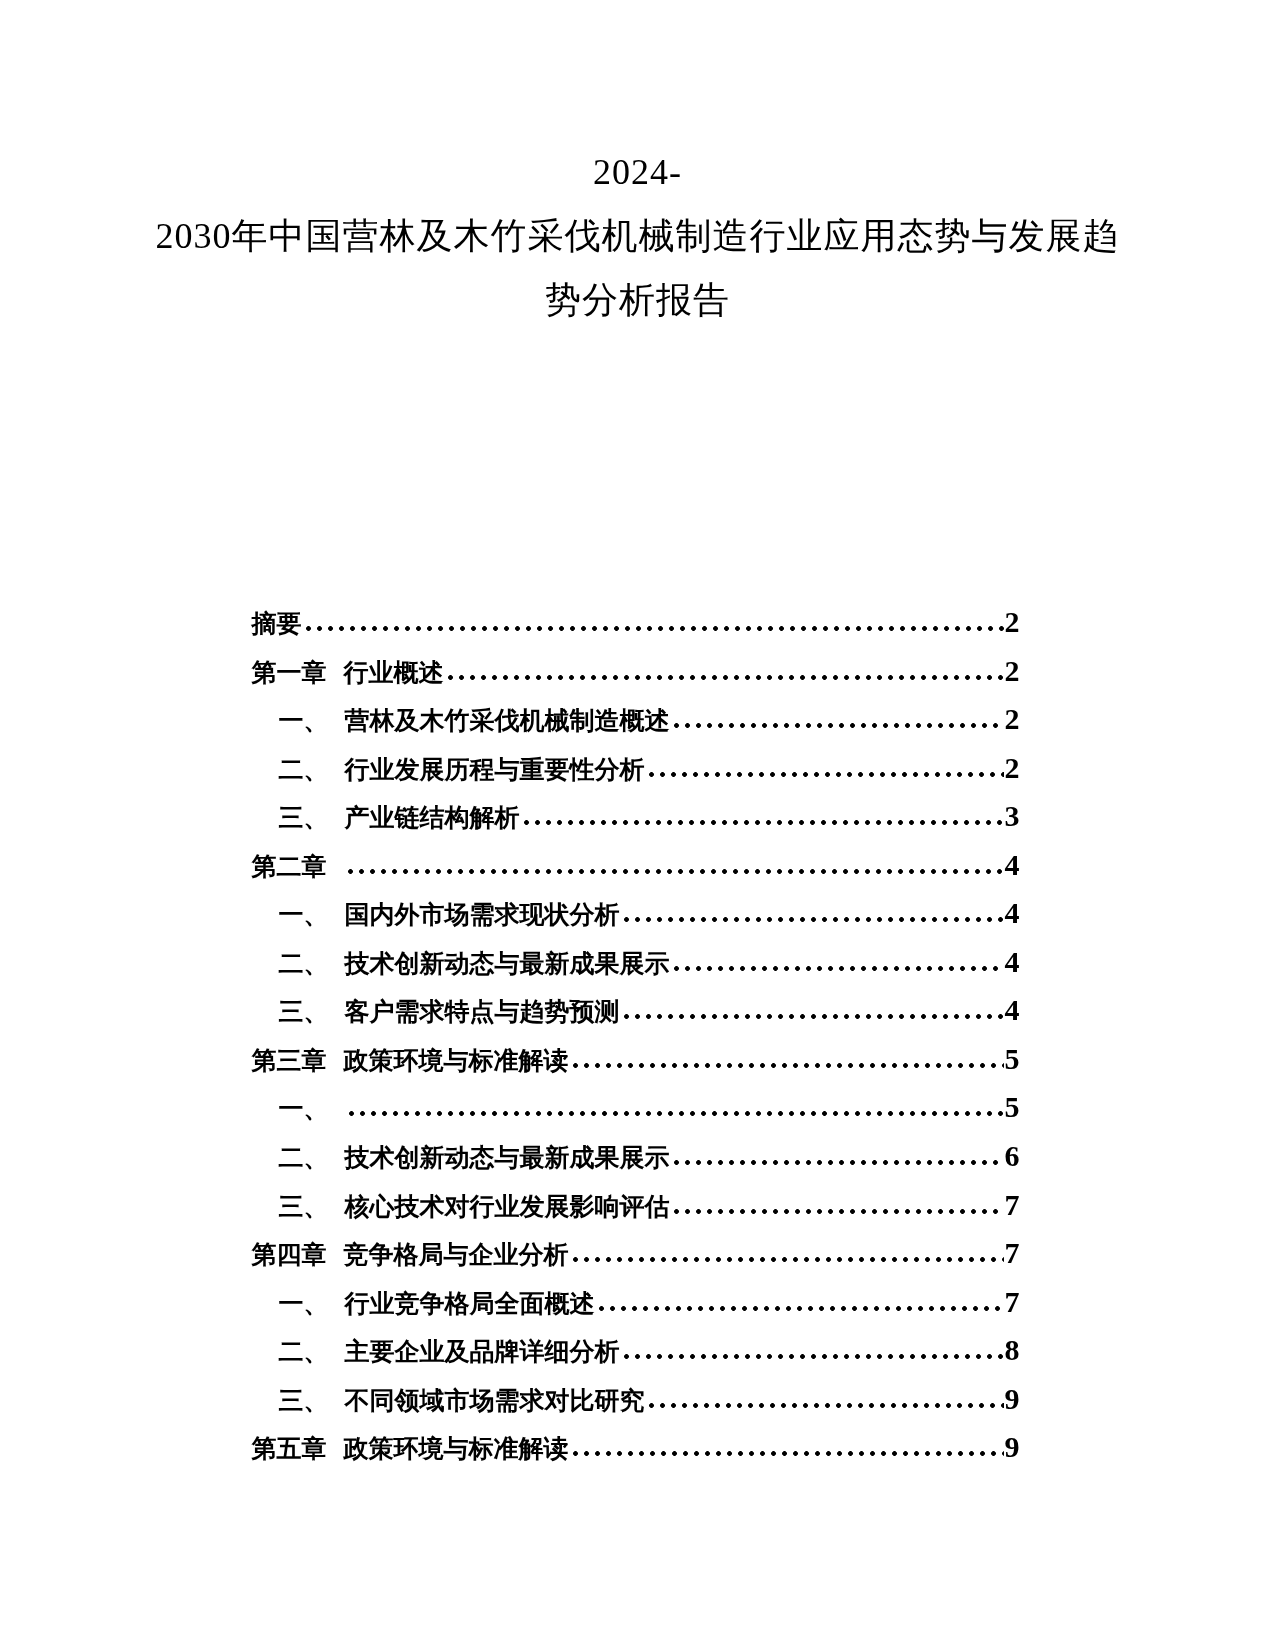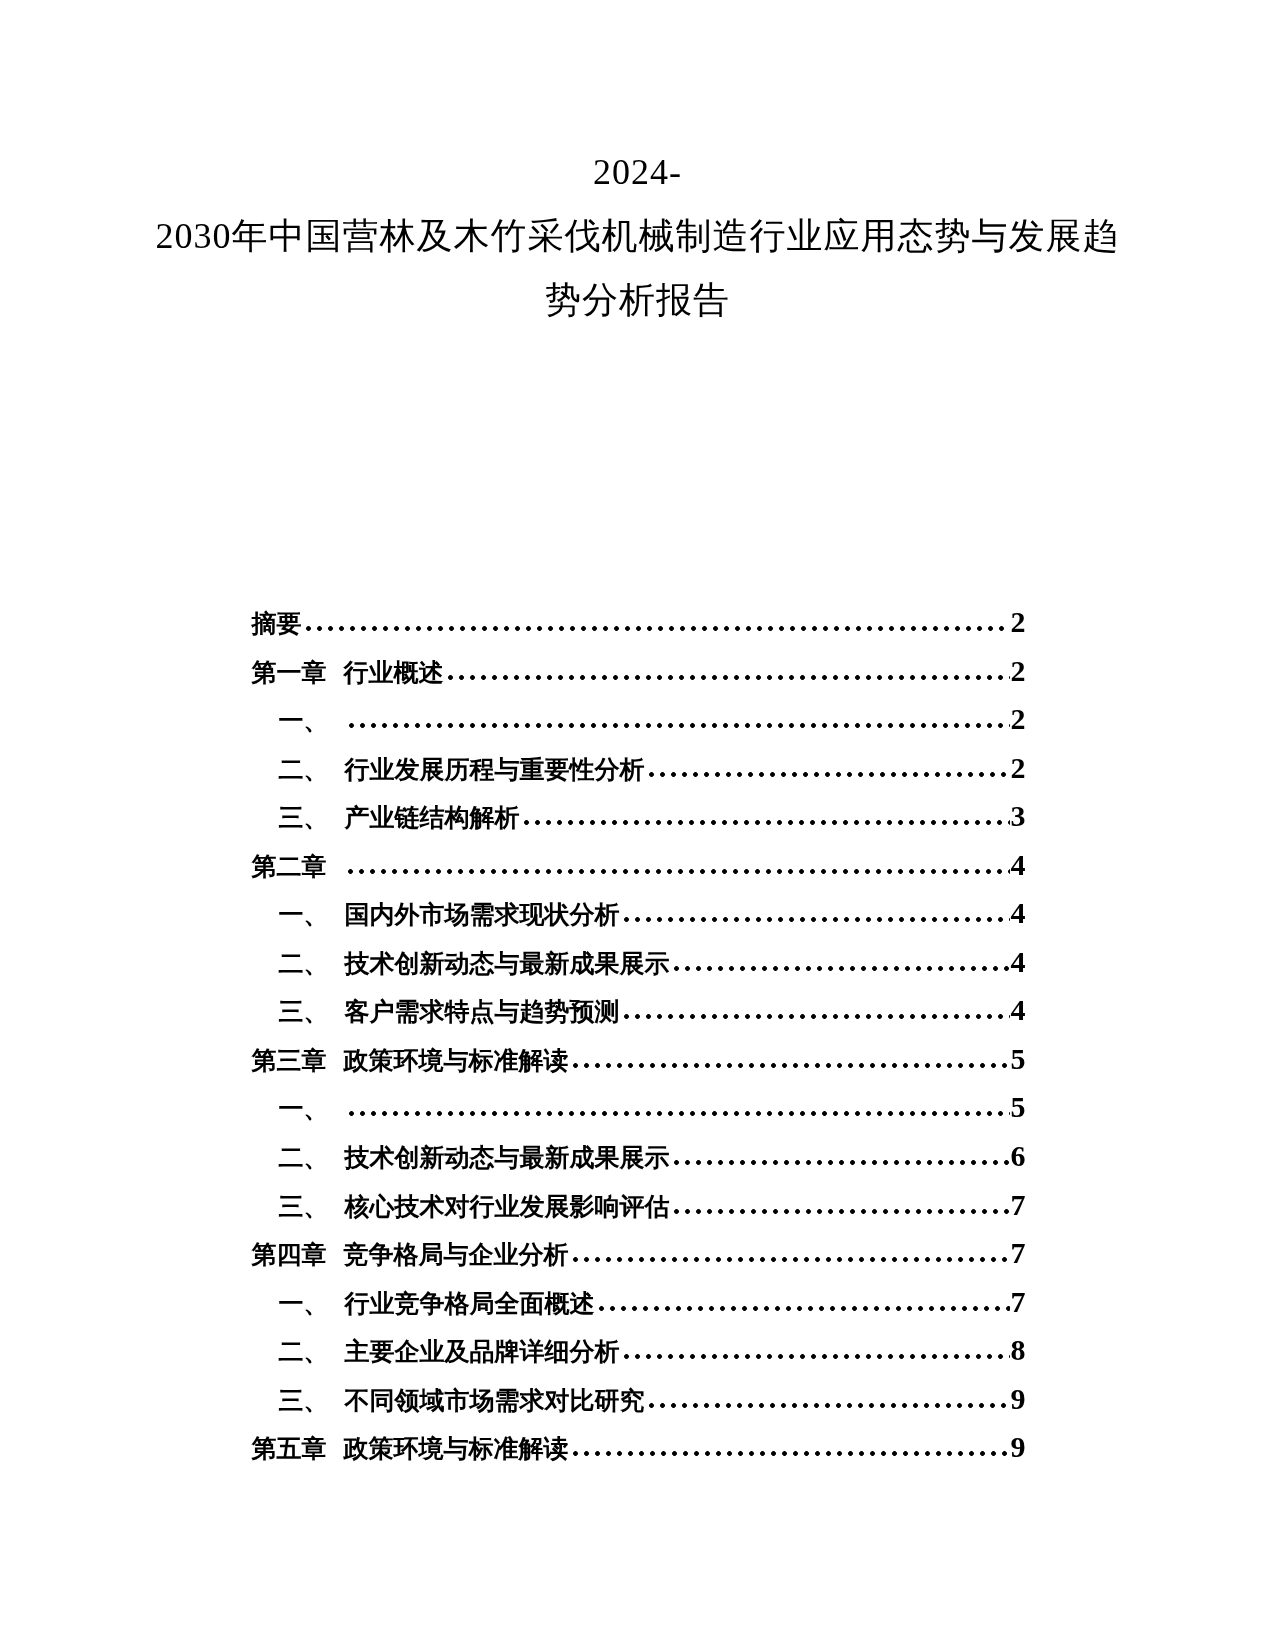--- a/index.html
+++ b/index.html
@@ -24,21 +24,21 @@
     font-size: 36px;
     font-weight: 400;
     line-height: 64px;
     letter-spacing: 1px;
   }
   
   .toc {
     position: absolute;
     top: 598px;
     left: 185px;
-    right: 183px;
+    right: 189px;
   }
   .toc-row {
     display: flex;
     align-items: baseline;
     height: 48.55px;
     line-height: 48.55px;
     font-size: 25px;
     font-weight: 700;
     white-space: nowrap;
     cursor: default;
@@ -93,20 +93,21 @@
       <span class="pagenum">2</span>
     </div>
       <div class="toc-row lvl0">
       <span class="num">第一章</span>
       <span class="label">行业概述</span>
       <span class="dots"></span>
       <span class="pagenum">2</span>
     </div>
       <div class="toc-row lvl1">
       <span class="num">一、</span>
+      <span class="label">营林及木竹采伐机械制造概述</span>
       <span class="dots"></span>
       <span class="pagenum">2</span>
     </div>
       <div class="toc-row lvl1">
       <span class="num">二、</span>
       <span class="label">行业发展历程与重要性分析</span>
       <span class="dots"></span>
       <span class="pagenum">2</span>
     </div>
       <div class="toc-row lvl1">

